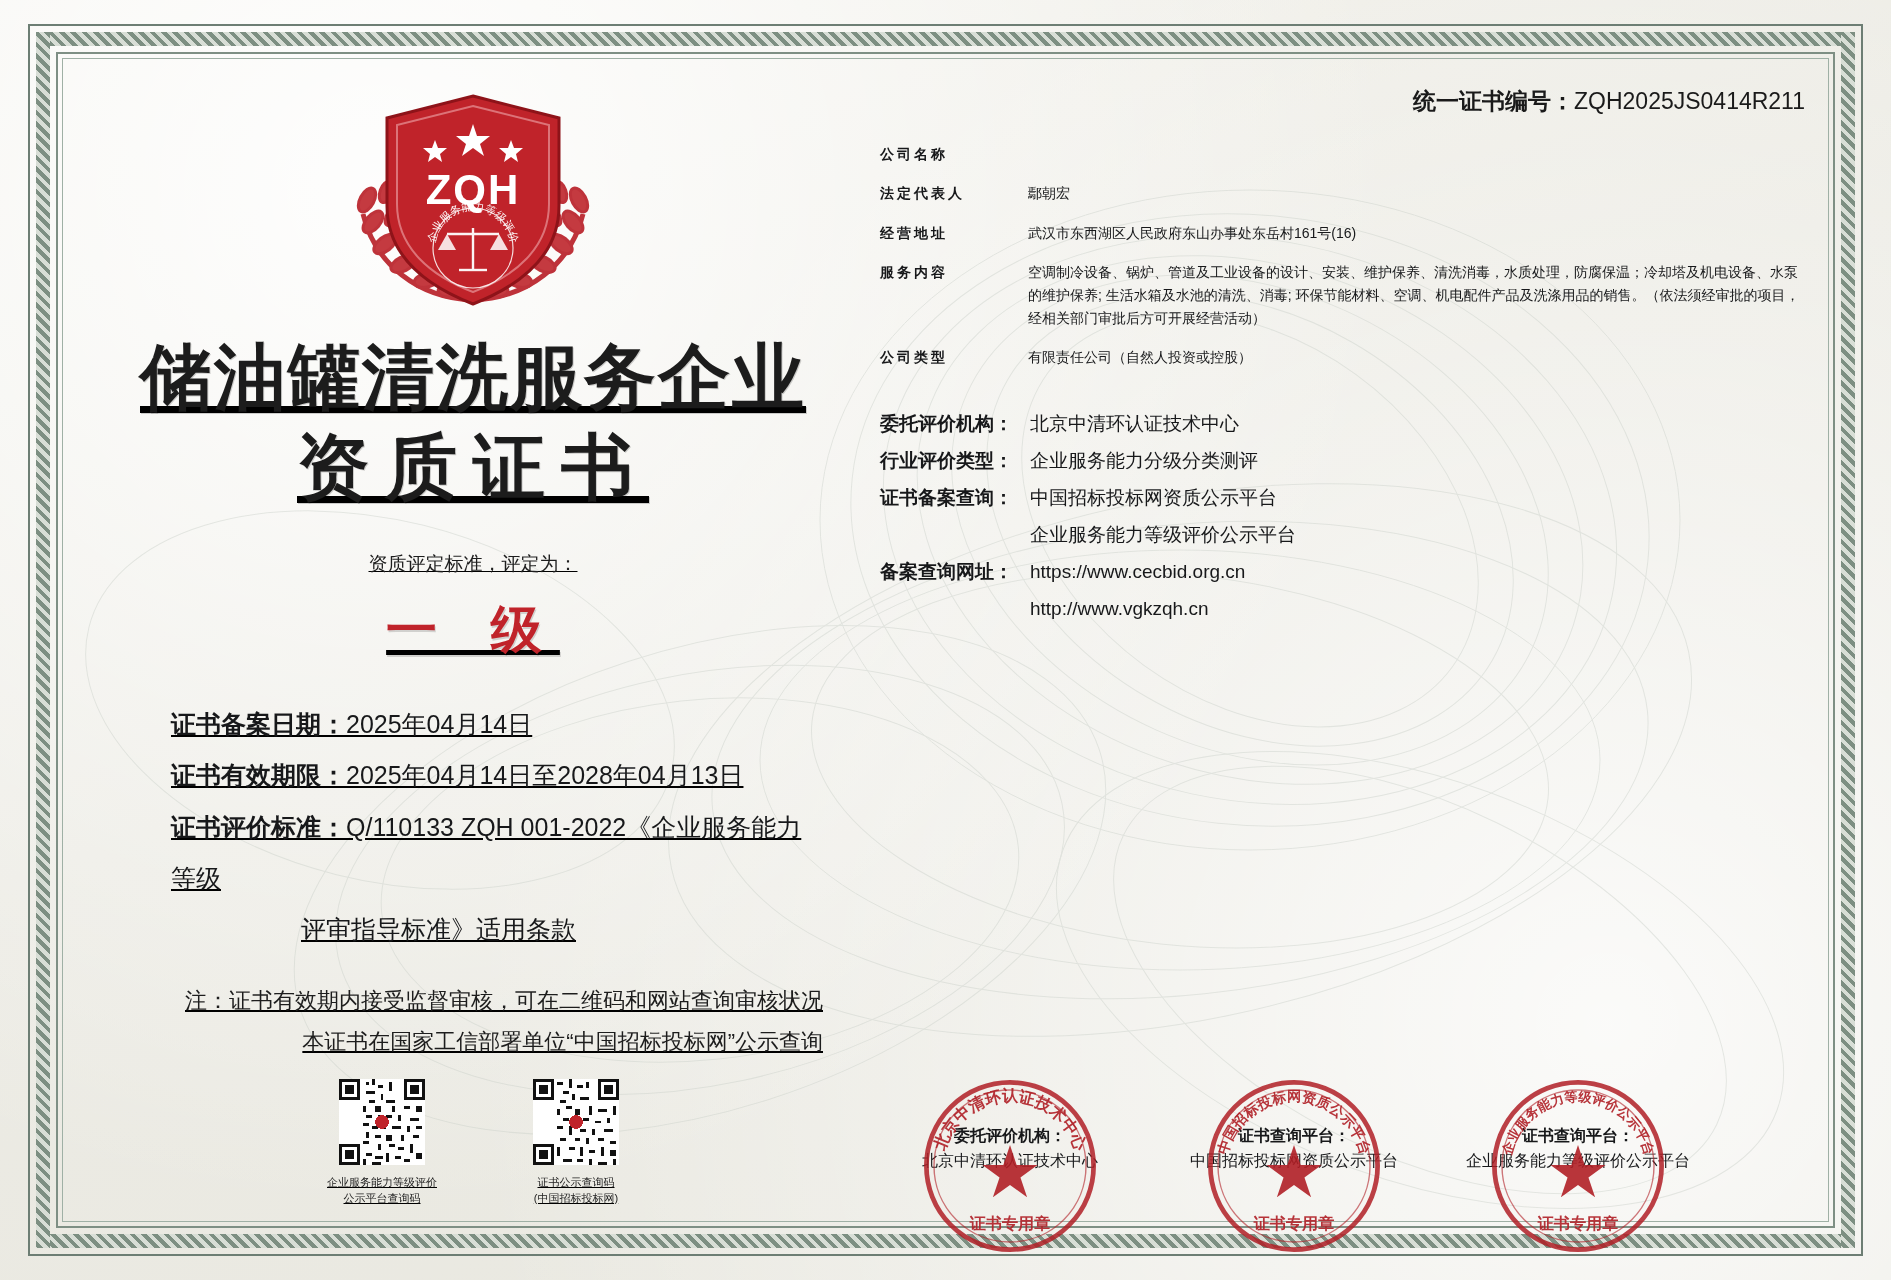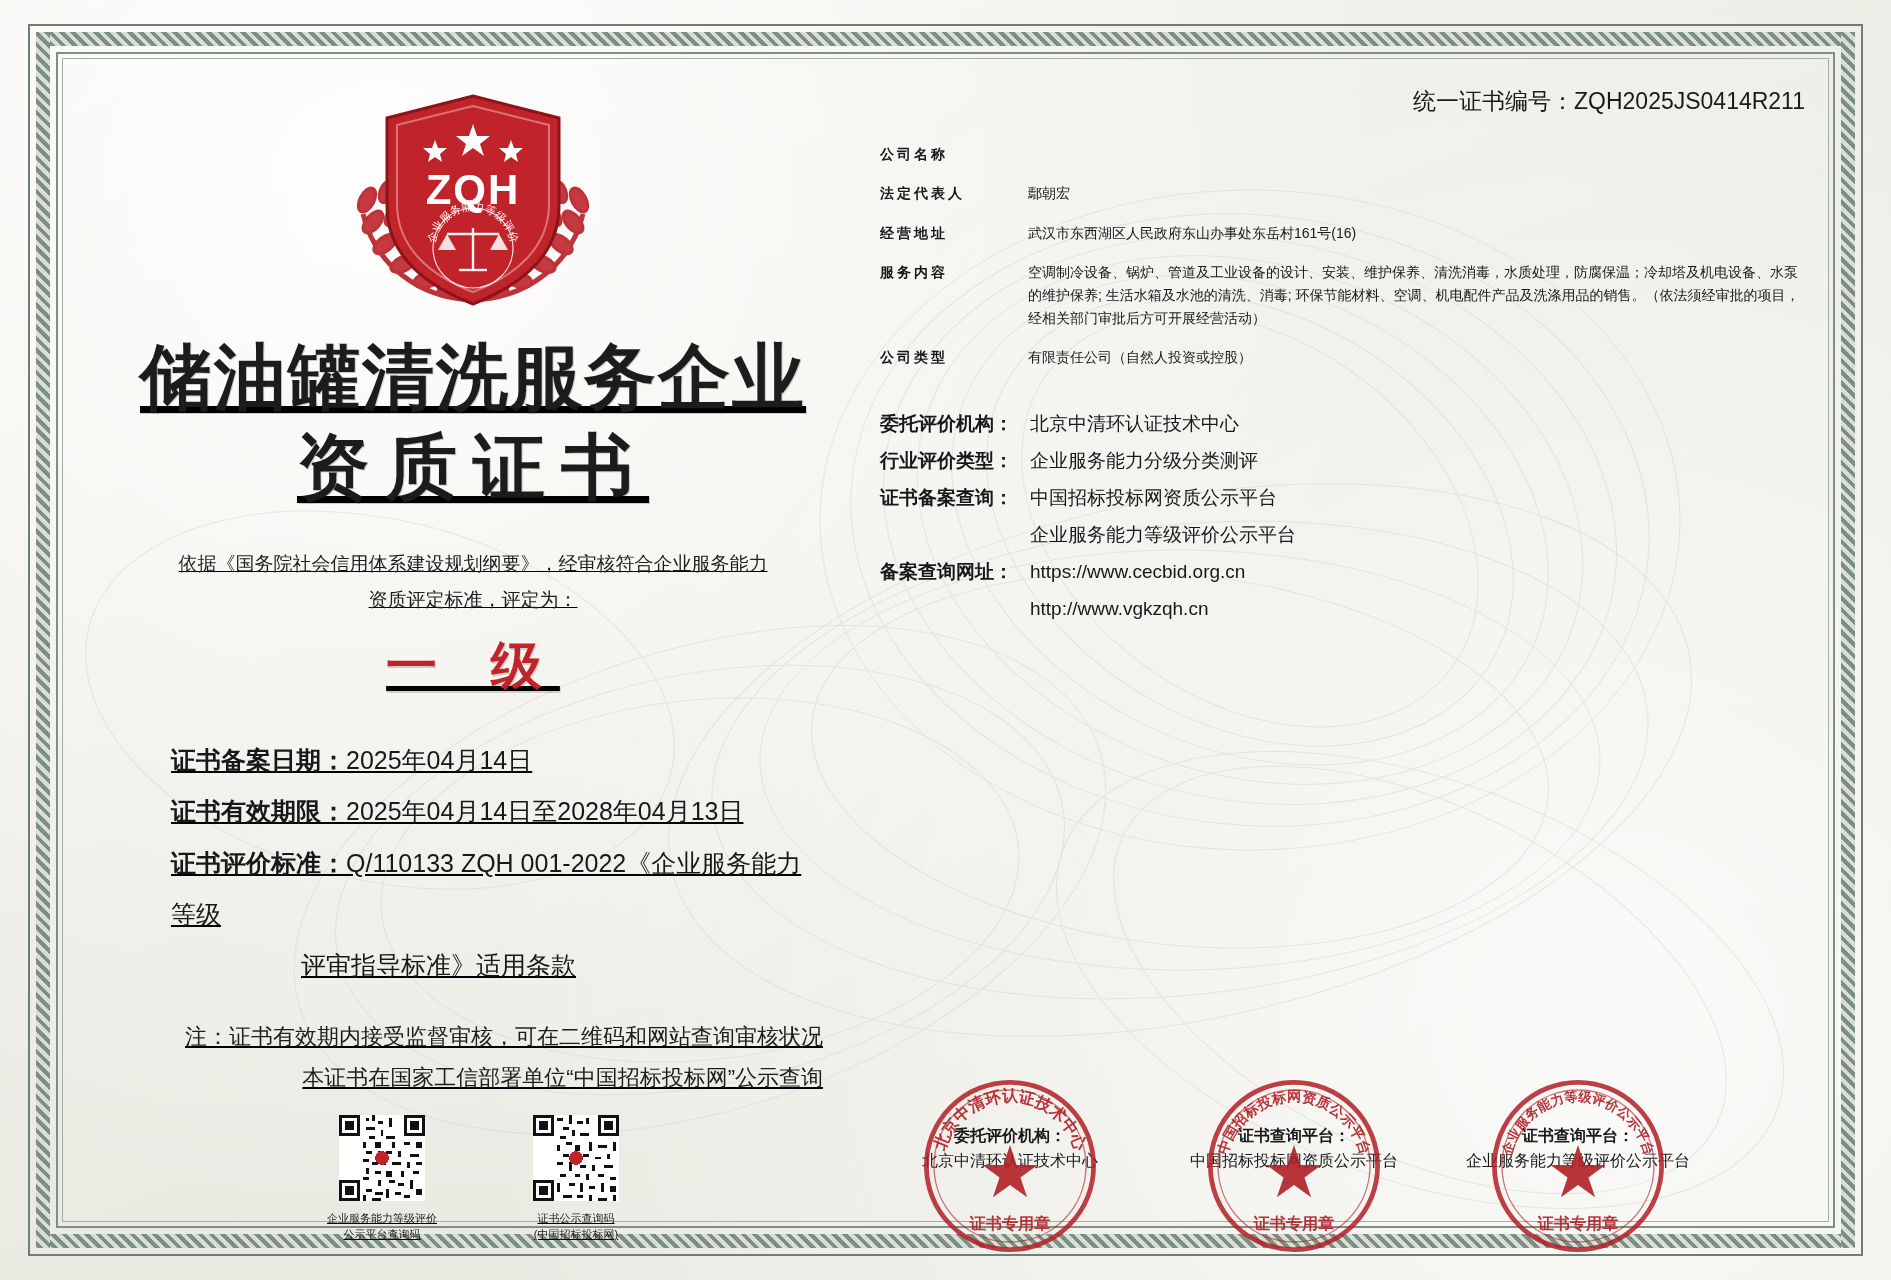--- a/index.html
+++ b/index.html
@@ -53,21 +53,21 @@
   .leftinfo .row b{font-weight:bold;}
   .leftinfo .indent{padding-left:130px;}
   .note{margin-top:26px;font-size:22px;color:#1d1d1d;line-height:1.85;text-align:right;}
   .qr-wrap{margin-top:16px;display:flex;justify-content:center;gap:96px;}
   .qr-item{text-align:center;}
   .qr-caption{margin-top:6px;font-size:11px;color:#222;line-height:1.45;}
 
   
   .right{position:absolute;left:800px;top:10px;right:0;}
   .certno{text-align:right;font-size:23px;color:#1a1a1a;padding-right:6px;}
-  .certno b{font-weight:normal;}
+  .certno b{font-weight:bold;}
   .certno .num{font-family:"Liberation Sans",sans-serif;}
   .fields{margin-top:26px;}
   .field{display:flex;margin-bottom:17px;font-size:14px;color:#17181a;line-height:1.6;}
   .field .k{flex:0 0 148px;font-weight:bold;letter-spacing:3px;white-space:nowrap;}
   .field .v{flex:1;}
   .field.svc .v{line-height:1.62;}
 
   .meta{margin-top:36px;font-size:19px;color:#17181a;line-height:1.95;}
   .mrow{display:flex;}
   .mrow .k{flex:0 0 150px;font-weight:bold;white-space:nowrap;}
@@ -175,21 +175,20 @@
           </g>
         </svg>
       </div>
 
       <div class="cert-title">
         <div class="l1">储油罐清洗服务企业</div>
         <div class="l2">资质证书</div>
       </div>
 
       <div class="basis">
-        <span>依据《国务院社会信用体系建设规划纲要》，经审核符合企业服务能力</span>
         <span class="l2">资质评定标准，评定为：</span>
       </div>
 
       <div class="grade">一 级</div>
 
       <div class="leftinfo">
         <div class="row">
           <b>证书备案日期：</b><span>2025年04月14日</span>
         </div>
         <div class="row">

